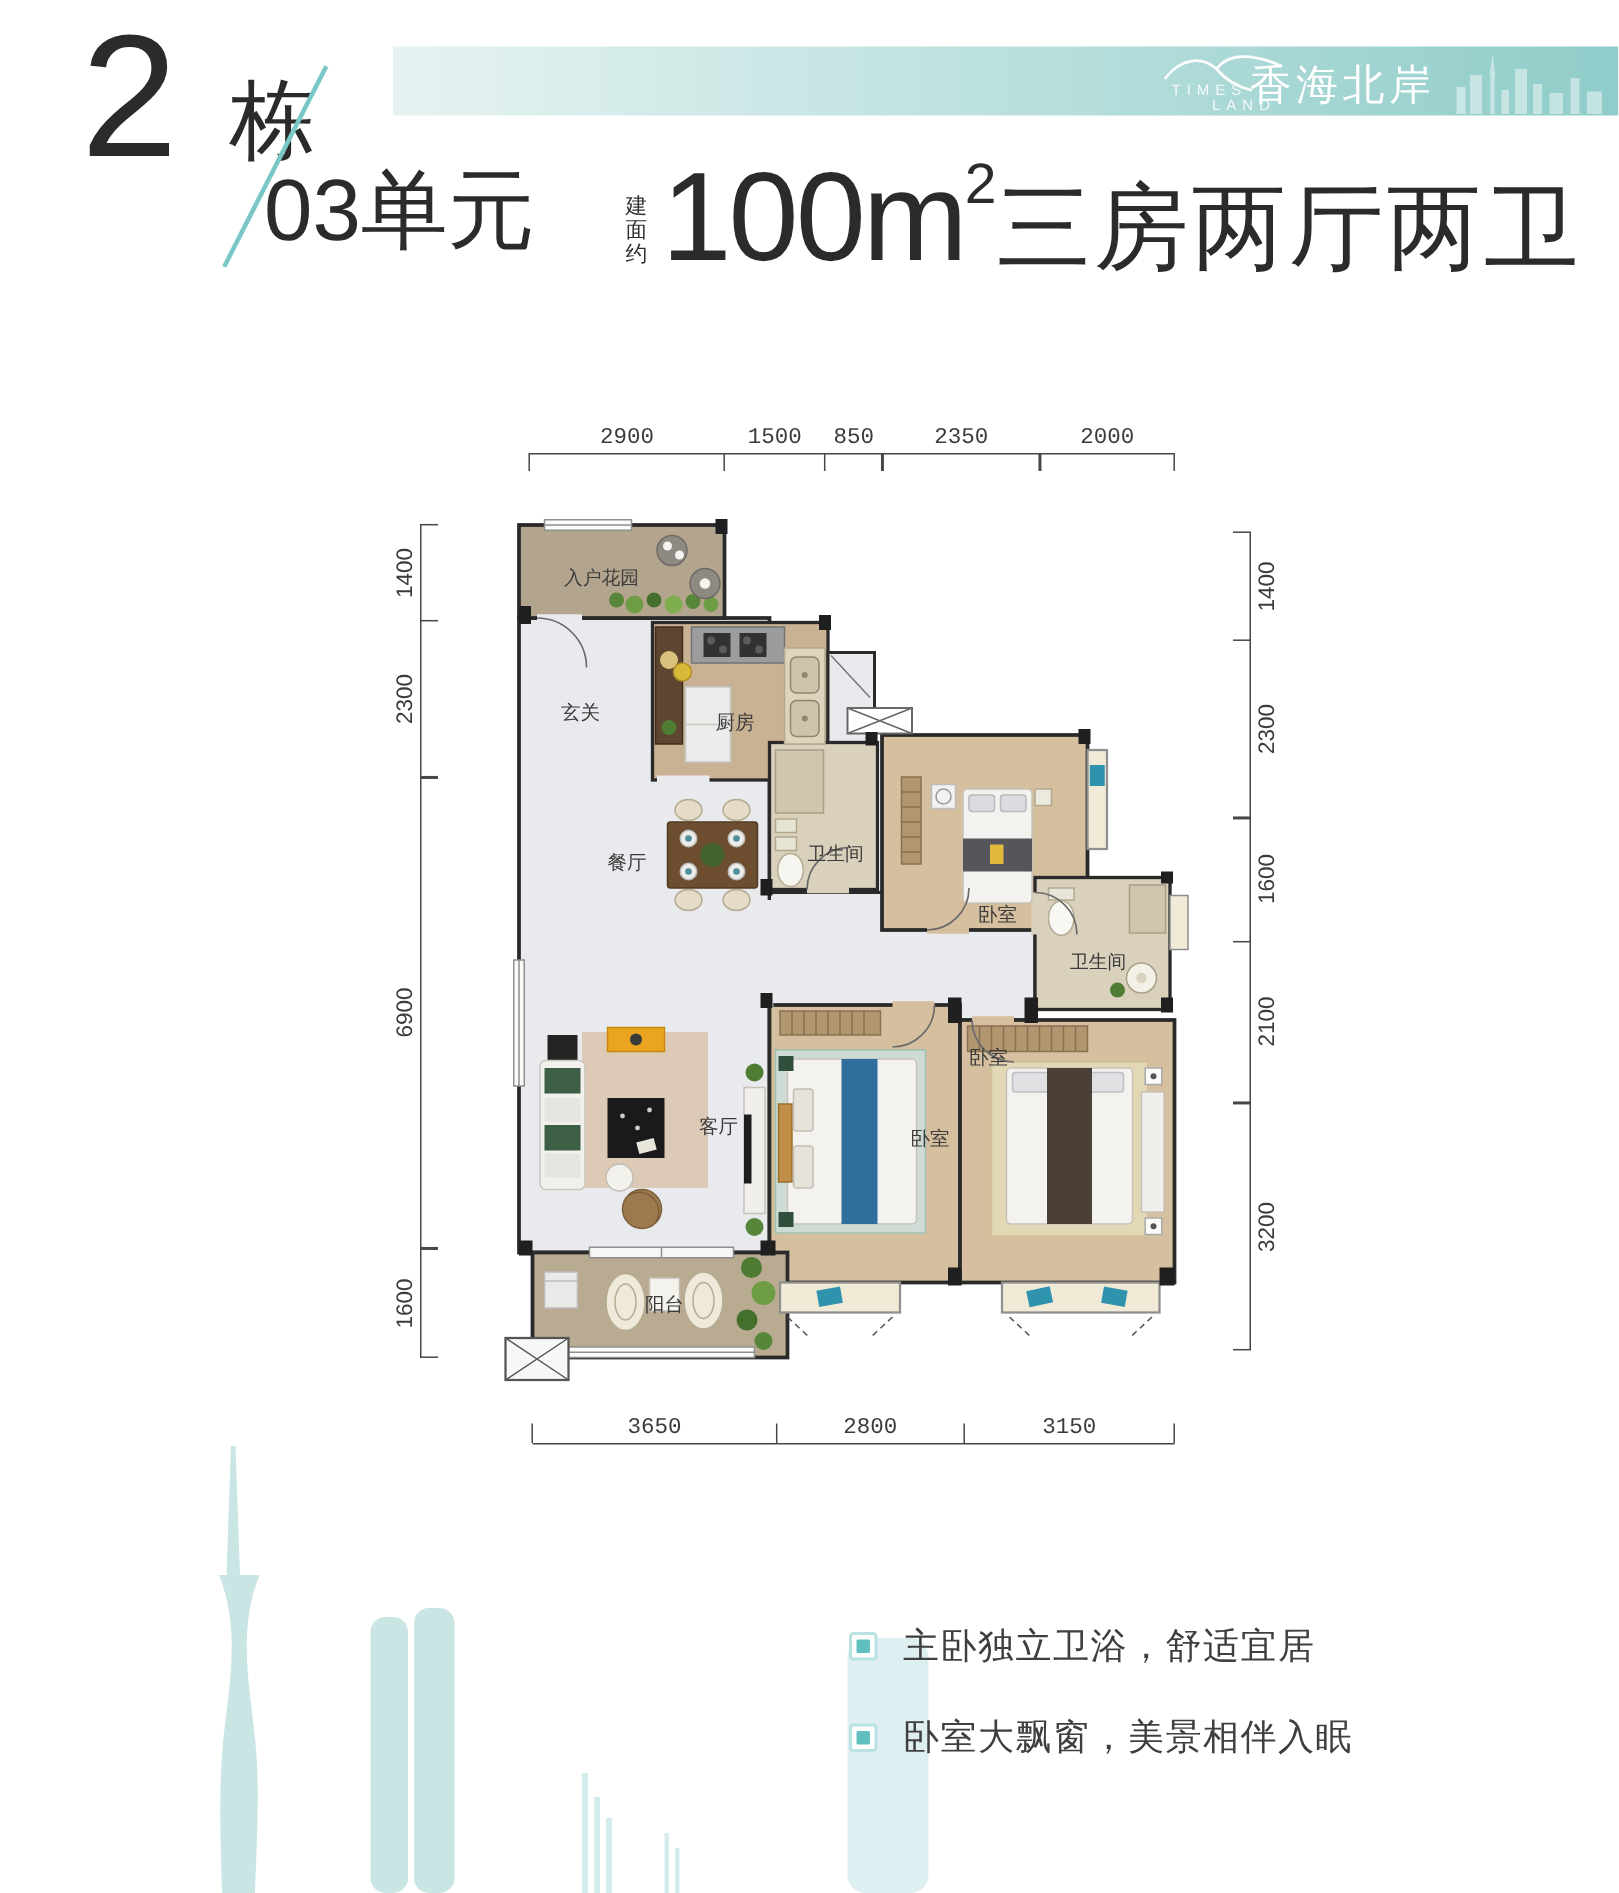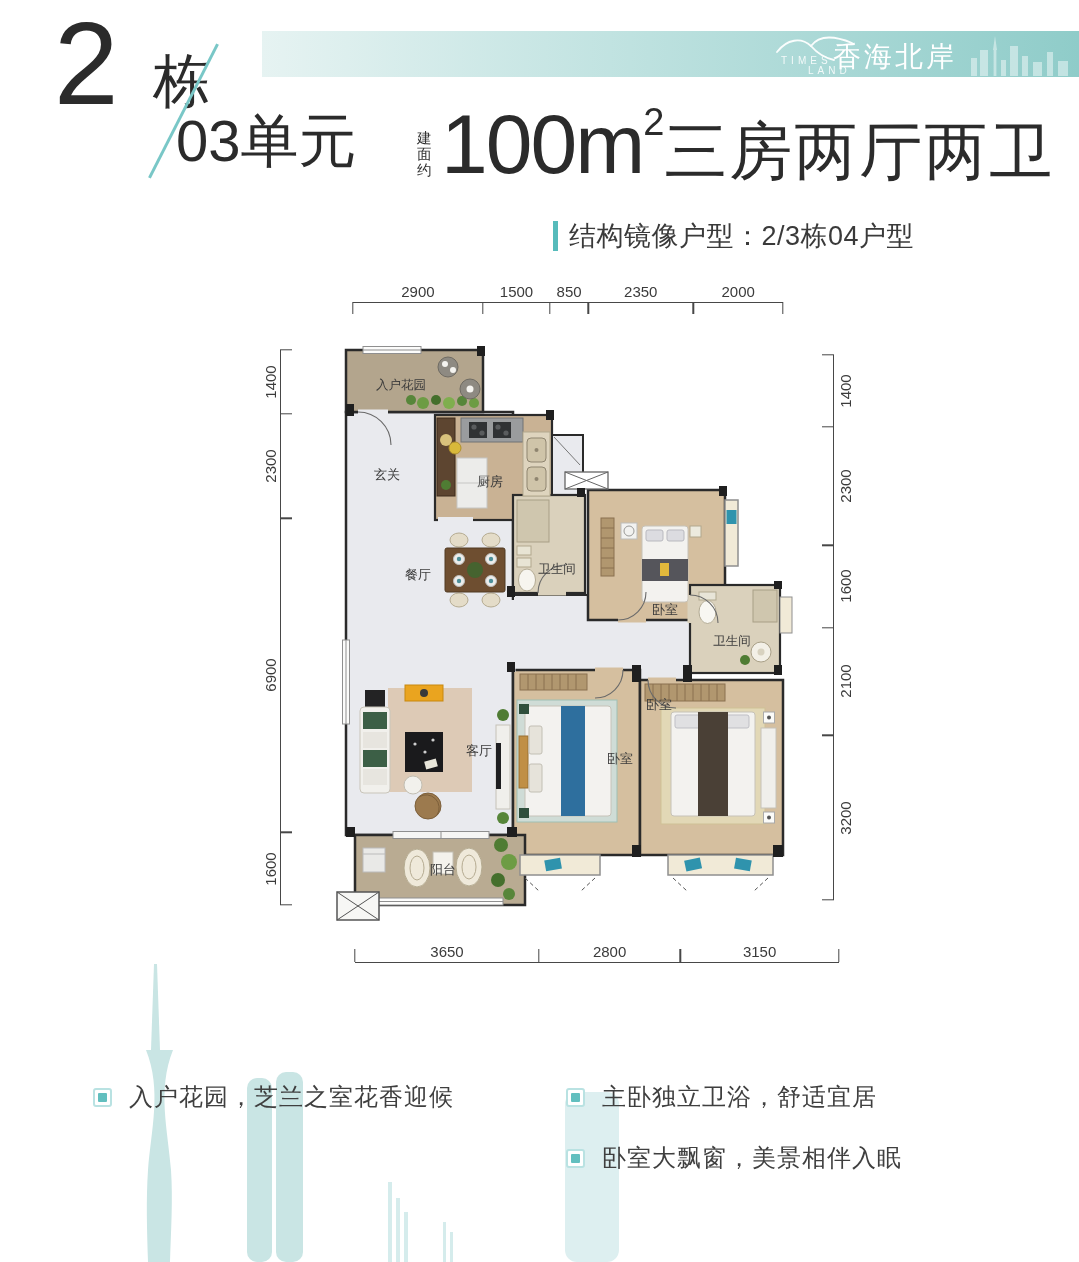--- a/index.html
+++ b/index.html
@@ -21,21 +21,21 @@
   .headline{position:absolute;left:441px;top:96px;white-space:nowrap;color:#2b2b2b;}
   .headline .num{font-size:84px;letter-spacing:-2px;}
   .headline .sup{font-size:38px;vertical-align:38px;}
   .headline .cn{font-size:63px;letter-spacing:2px;}
   .subline{position:absolute;display:flex;align-items:center;height:34px;}
   .subline .vbar{width:5px;height:30px;background:#56bbbb;margin-right:11px;flex:none;}
   .subline .stext{font-size:27px;color:#3a3a3a;letter-spacing:.5px;white-space:nowrap;}
 
   
   .dimstrip{position:absolute;font-size:15px;color:#3b3b3b;}
-  .dimstrip.h{height:18px;border-bottom:1.4px solid #474747;}
+  .dimstrip.h{height:18px;border-bottom:1.4px solid #474747;font-family:Liberation Mono, monospace;}
   .dimstrip.h .tick{position:absolute;width:1.4px;background:#474747;transform:translateX(-.7px);}
   .dimstrip.ht .tick{top:100%;height:12px;}
   .dimstrip.hb .tick{bottom:0;height:13px;}
   .dimstrip.h .dlabel{position:absolute;bottom:2px;transform:translateX(-50%);white-space:nowrap;}
   .dimstrip.v{width:18px;}
   .dimstrip.vl{border-right:1.4px solid #474747;}
   .dimstrip.vr{border-left:1.4px solid #474747;}
   .dimstrip.v .tick{position:absolute;height:1.4px;background:#474747;transform:translateY(-.7px);}
   .dimstrip.vl .tick{left:100%;width:12px;}
   .dimstrip.vr .tick{right:100%;width:12px;}
@@ -108,39 +108,35 @@
         <rect x="82" y="18" width="6" height="24"></rect>
         <rect x="93" y="27" width="10" height="15"></rect>
       </g>
     </svg>
   </div>
 
   <div class="unit-label">03单元</div>
   <div class="area-prefix">建面约</div>
   <div class="headline"><span class="num">100m</span><span class="sup">2</span><span class="cn">三房两厅两卫</span></div>
 
-  <div class="subline" style="left:553px;top:219px;">
-    <span class="vbar"></span>
-    <span class="stext">结构镜像户型：2/3栋04户型</span>
-  </div>
 
   <div class="dimstrip h ht" style="left:353px;top:284px;width:430px;">
       <div class="tick" style="left: 0%;"></div>
       <div class="tick" style="left: 30.2083%;"></div>
       <div class="tick" style="left: 45.8333%;"></div>
       <div class="tick" style="left: 54.6875%;"></div>
       <div class="tick" style="left: 79.1667%;"></div>
       <div class="tick" style="left: 100%;"></div>
       <div class="dlabel" style="left: 15.1042%;">2900</div>
       <div class="dlabel" style="left: 38.0208%;">1500</div>
       <div class="dlabel" style="left: 50.2604%;">850</div>
       <div class="dlabel" style="left: 66.9271%;">2350</div>
       <div class="dlabel" style="left: 89.5833%;">2000</div>
     </div>
-  <div class="dimstrip h hb" style="left:355px;top:944px;width:484px;">
+  <div class="dimstrip h hb" style="left:355px;top:944px;width:428px;">
       <div class="tick" style="left: 0%;"></div>
       <div class="tick" style="left: 38.0208%;"></div>
       <div class="tick" style="left: 67.1875%;"></div>
       <div class="tick" style="left: 100%;"></div>
       <div class="dlabel" style="left: 19.0104%;">3650</div>
       <div class="dlabel" style="left: 52.6042%;">2800</div>
       <div class="dlabel" style="left: 83.5938%;">3150</div>
     </div>
   <div class="dimstrip v vl" style="left:262px;top:350px;height:555px;">
       <div class="tick" style="top: 0%;"></div>
@@ -424,26 +420,20 @@
       <text x="224" y="233" font-size="12.5">卫生间</text>
       <text x="332" y="274">卧室</text>
       <text x="399" y="305" font-size="12.5">卫生间</text>
       <text x="326" y="369">卧室</text>
       <text x="287" y="423">卧室</text>
       <text x="146" y="415">客厅</text>
       <text x="110" y="534">阳台</text>
     </g>
   </svg>
 
-  <div class="feat" style="left:93px;top:1081px;">
-    <span class="bullet">
-        <span class="bullet-in"></span>
-      </span>
-    <span class="ftext">入户花园，芝兰之室花香迎候</span>
-  </div>
   <div class="feat" style="left:566px;top:1081px;">
     <span class="bullet">
         <span class="bullet-in"></span>
       </span>
     <span class="ftext">主卧独立卫浴，舒适宜居</span>
   </div>
   <div class="feat" style="left:566px;top:1142px;">
     <span class="bullet">
         <span class="bullet-in"></span>
       </span>

